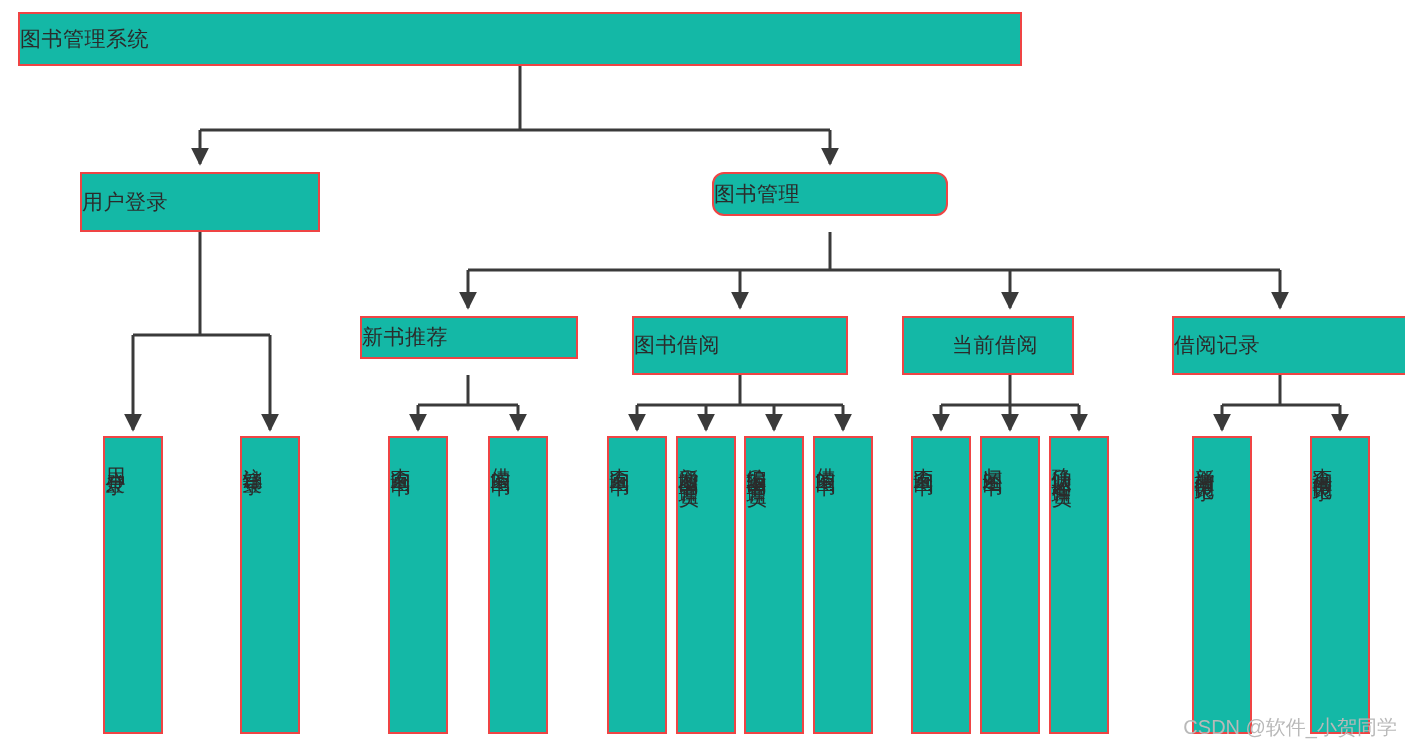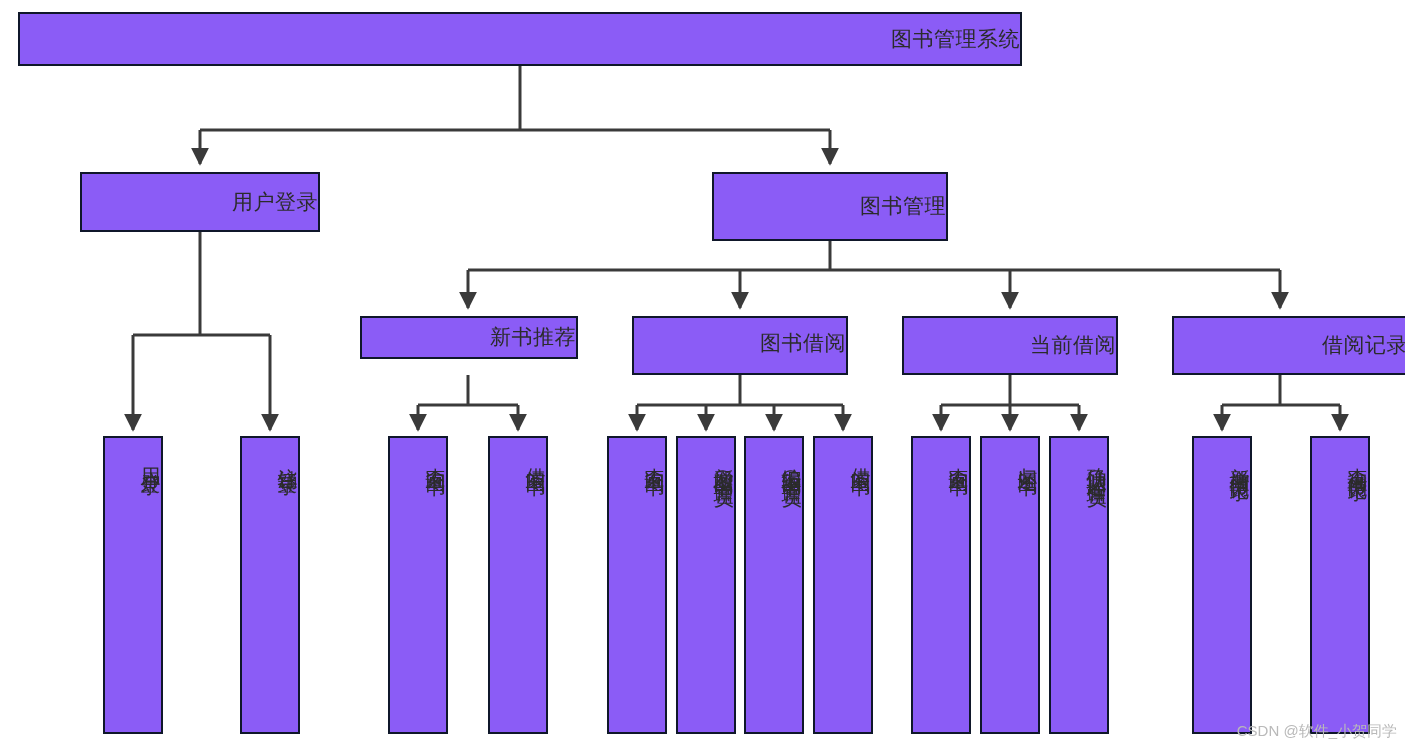--- a/index.html
+++ b/index.html
@@ -22,25 +22,25 @@
     position: absolute;
     left: 0;
     top: 0;
     width: 1405px;
     height: 747px;
     pointer-events: none;
   }
   .node {
     position: absolute;
     box-sizing: border-box;
-    background: #8b5cf6;
-    border: 2px solid #0f172a;
+    background: #14b8a6;
+    border: 2px solid #ef4444;
     display: flex;
     align-items: center;
-    justify-content: flex-end;
+    justify-content: flex-start;
     color: #2b2b2b;
     z-index: 2;
   }
   .node-label {
     display: block;
     text-align: center;
     line-height: 1.18;
     white-space: pre;
   }
   
@@ -57,21 +57,21 @@
     writing-mode: vertical-rl;
     text-orientation: upright;
     font-size: 20px;
     line-height: 1.05;
     letter-spacing: 3px;
   }
   #watermark {
     position: absolute;
     right: 8px;
     bottom: 6px;
-    font-size: 15px;
+    font-size: 20px;
     color: #b9b9b9;
     white-space: nowrap;
     z-index: 5;
   }
 </style>
 </head>
 <body>
 
 <div id="diagram-root">
 
@@ -125,31 +125,31 @@
     </g>
   </svg>
 
   <div class="node horiz" style="left:18px; top:12px; width:1004px; height:54px;">
     <span class="node-label">图书管理系统</span>
   </div>
 
   <div class="node horiz" style="left:80px; top:172px; width:240px; height:60px;">
     <span class="node-label">用户登录</span>
   </div>
-  <div class="node horiz" style="left:712px; top:172px; width:236px; height:69px;">
+  <div class="node horiz" style="left:712px; top:172px; width:236px; height:44px;border-radius:12px;">
     <span class="node-label">图书管理</span>
   </div>
 
   <div class="node horiz" style="left:360px; top:316px; width:218px; height:43px;">
     <span class="node-label">新书推荐</span>
   </div>
-  <div class="node horiz" style="left:632px; top:316px; width:216px; height:59px;font-family:Liberation Mono, monospace;">
+  <div class="node horiz" style="left:632px; top:316px; width:216px; height:59px;">
     <span class="node-label">图书借阅</span>
   </div>
-  <div class="node horiz" style="left:902px; top:316px; width:216px; height:59px;">
+  <div class="node horiz" style="left:902px; top:316px; width:172px; height:59px;padding-left:48px;">
     <span class="node-label">当前借阅</span>
   </div>
   <div class="node horiz" style="left:1172px; top:316px; width:238px; height:59px;">
     <span class="node-label">借阅记录</span>
   </div>
 
   <div class="node vert" style="left:103px; top:436px; width:60px; height:298px;">
     <span class="node-label">用户登录</span>
   </div>
   <div class="node vert" style="left:240px; top:436px; width:60px; height:298px;">

